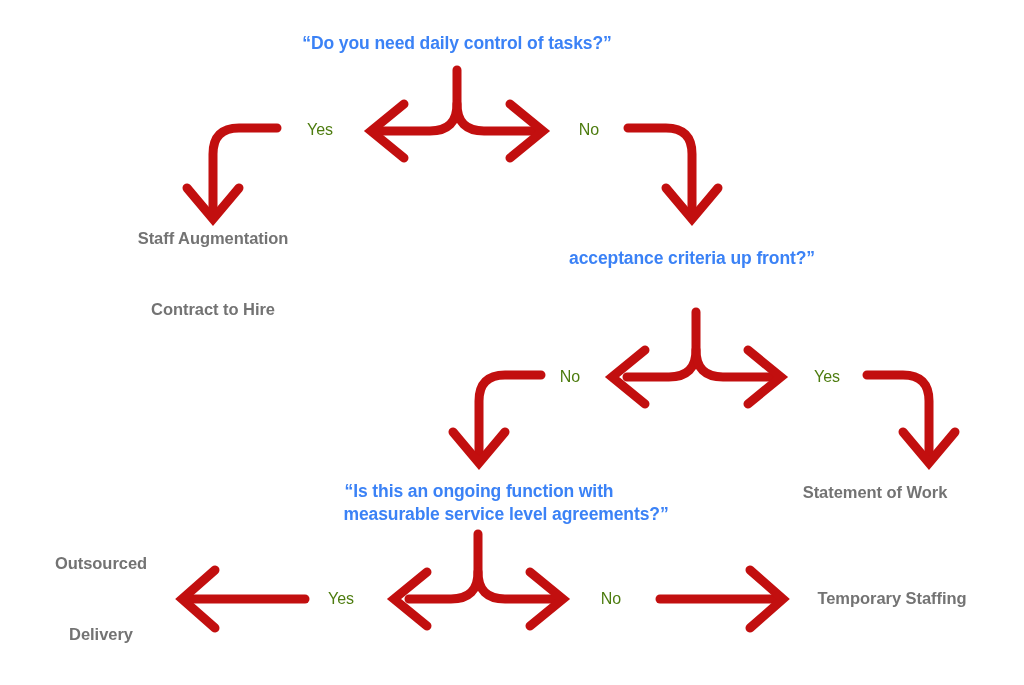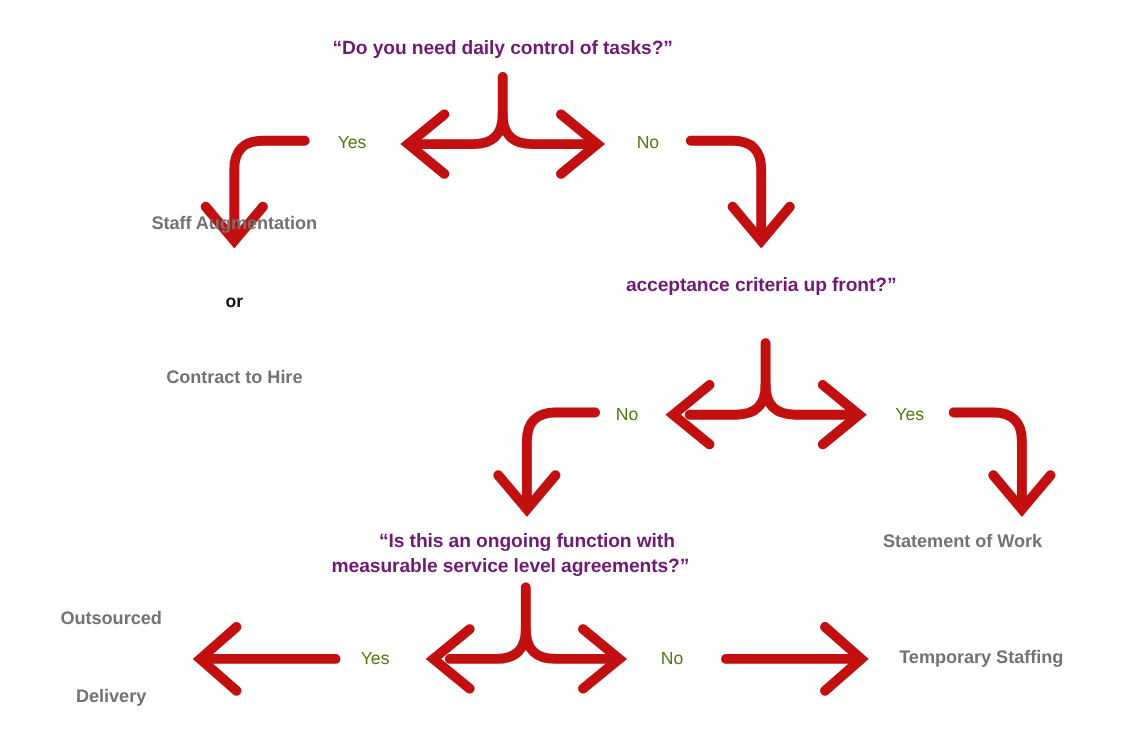--- a/index.html
+++ b/index.html
@@ -45,21 +45,21 @@
     stroke-linejoin: miter;
   }
   .label {
     position: absolute;
     white-space: pre;
     line-height: 1.32;
     text-align: center;
     transform: translate(-50%, -50%);
   }
   .question-label {
-    color: #701a75;
+    color: #3b82f6;
     font-size: 17.5px;
     font-weight: 700;
     letter-spacing: -0.1px;
   }
   .branch-label {
     color: #4d7c0f;
     font-size: 16px;
     font-weight: 400;
   }
   .outcome-label {
@@ -141,34 +141,33 @@
   </svg>
 
   <div class="label question-label" style="left:457px; top:44px;">“Do you need daily control of tasks?”</div>
 
   <div class="label branch-label" style="left:320px; top:130px;">Yes</div>
 
   <div class="label branch-label" style="left:589px; top:130px;">No</div>
 
   <div class="outcome-group" style="left:213px; top:274px;">
     <div class="outcome-label">Staff Augmentation</div>
-    <div class="outcome-or">or</div>
     <div class="outcome-label">Contract to Hire</div>
   </div>
 
   <div class="label question-label" style="left:692px; top:259px;">acceptance criteria up front?”</div>
 
   <div class="label branch-label" style="left:570px; top:377px;">No</div>
 
   <div class="label branch-label" style="left:827px; top:377px;">Yes</div>
 
   <div class="label outcome-label" style="left:875px; top:493px;">Statement of Work</div>
 
   <div class="label question-label" style="left:479px; top:492px;">“Is this an ongoing function with</div>
-  <div class="label question-label" style="left:464px; top:515px;">measurable service level agreements?”</div>
+  <div class="label question-label" style="left:506px; top:515px;">measurable service level agreements?”</div>
 
   <div class="label branch-label" style="left:341px; top:599px;">Yes</div>
 
   <div class="label branch-label" style="left:611px; top:599px;">No</div>
 
   <div class="outcome-group" style="left:101px; top:599px;">
     <div class="outcome-label">Outsourced</div>
     <div class="outcome-label">Delivery</div>
   </div>
 

